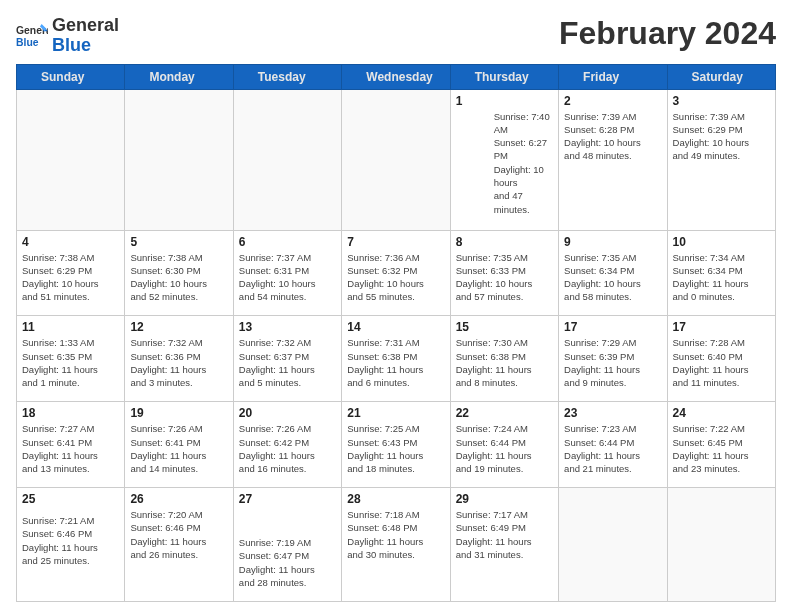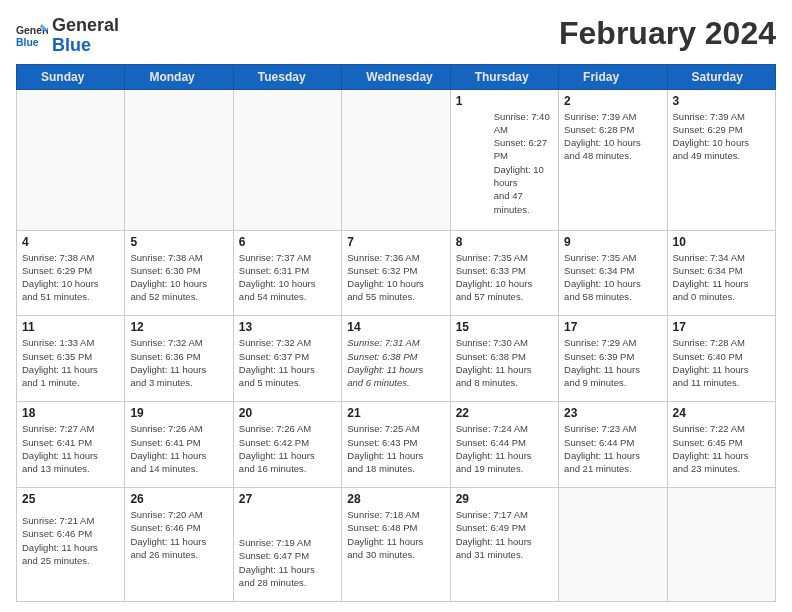--- a/index.html
+++ b/index.html
@@ -225,21 +225,21 @@
           </td>
           <td>
             <span class="day-number">13</span>
             <div class="day-info" style="white-space: pre-line;">Sunrise: 7:32 AM
 Sunset: 6:37 PM
 Daylight: 11 hours
 and 5 minutes.</div>
           </td>
           <td>
             <span class="day-number">14</span>
-            <div class="day-info" style="white-space: pre-line; font-style: italic;">Sunrise: 7:31 AM
+            <div class="day-info" style="white-space: pre-line;">Sunrise: 7:31 AM
 Sunset: 6:38 PM
 Daylight: 11 hours
 and 6 minutes.</div>
           </td>
           <td>
             <span class="day-number">15</span>
             <div class="day-info" style="white-space: pre-line;">Sunrise: 7:30 AM
 Sunset: 6:38 PM
 Daylight: 11 hours
 and 8 minutes.</div>

